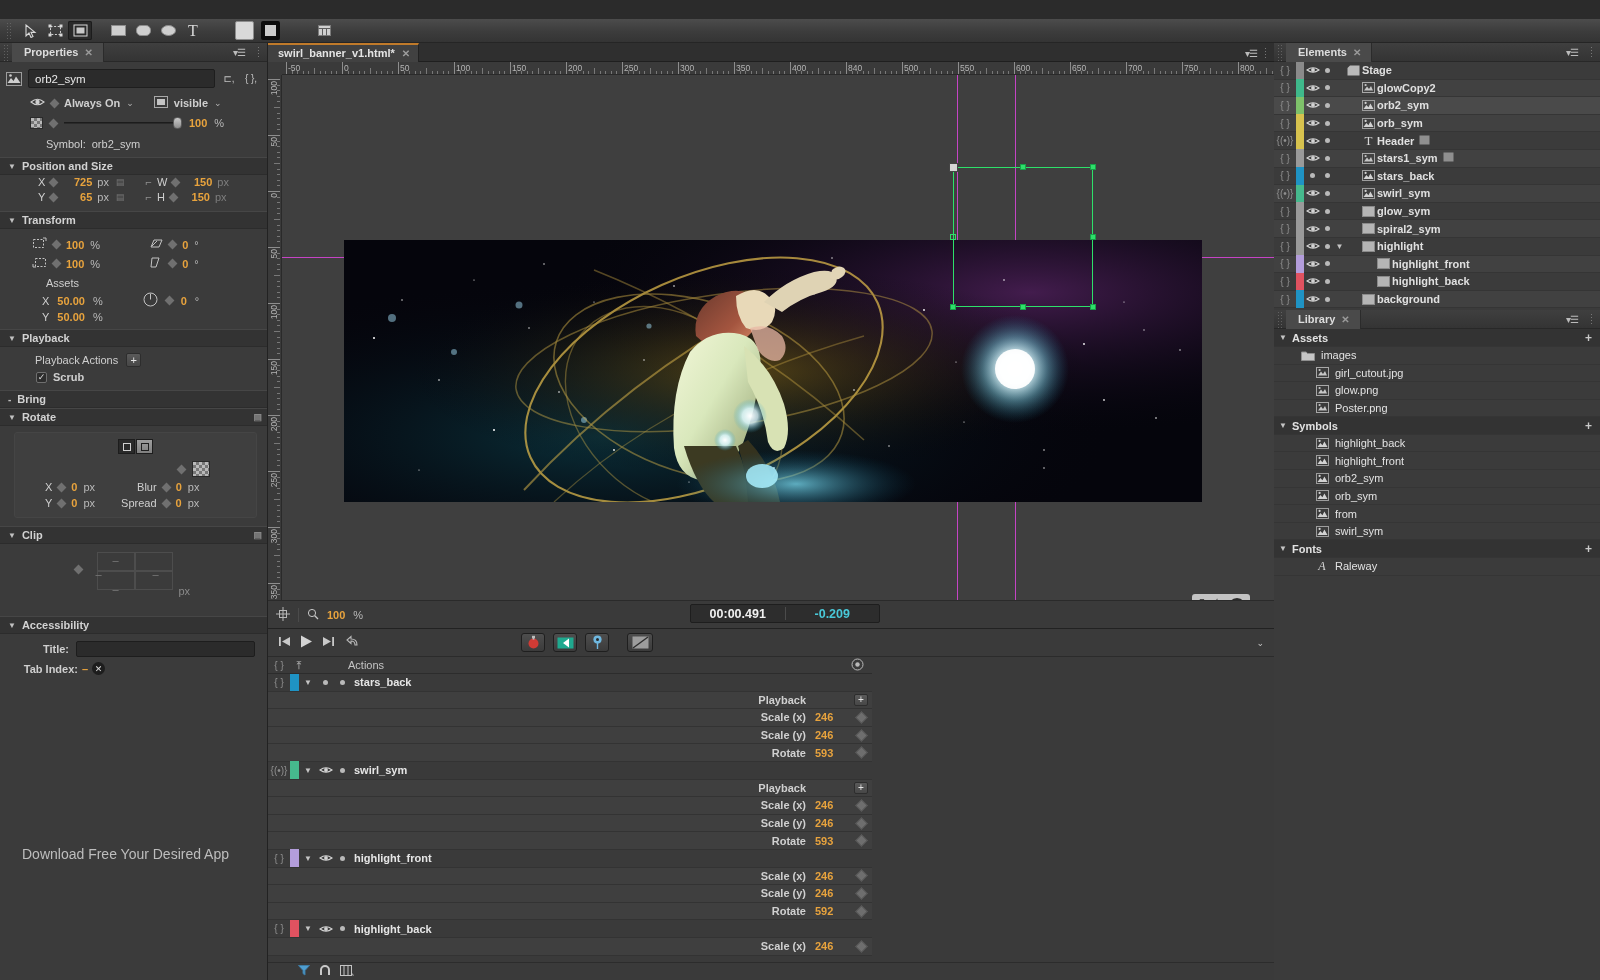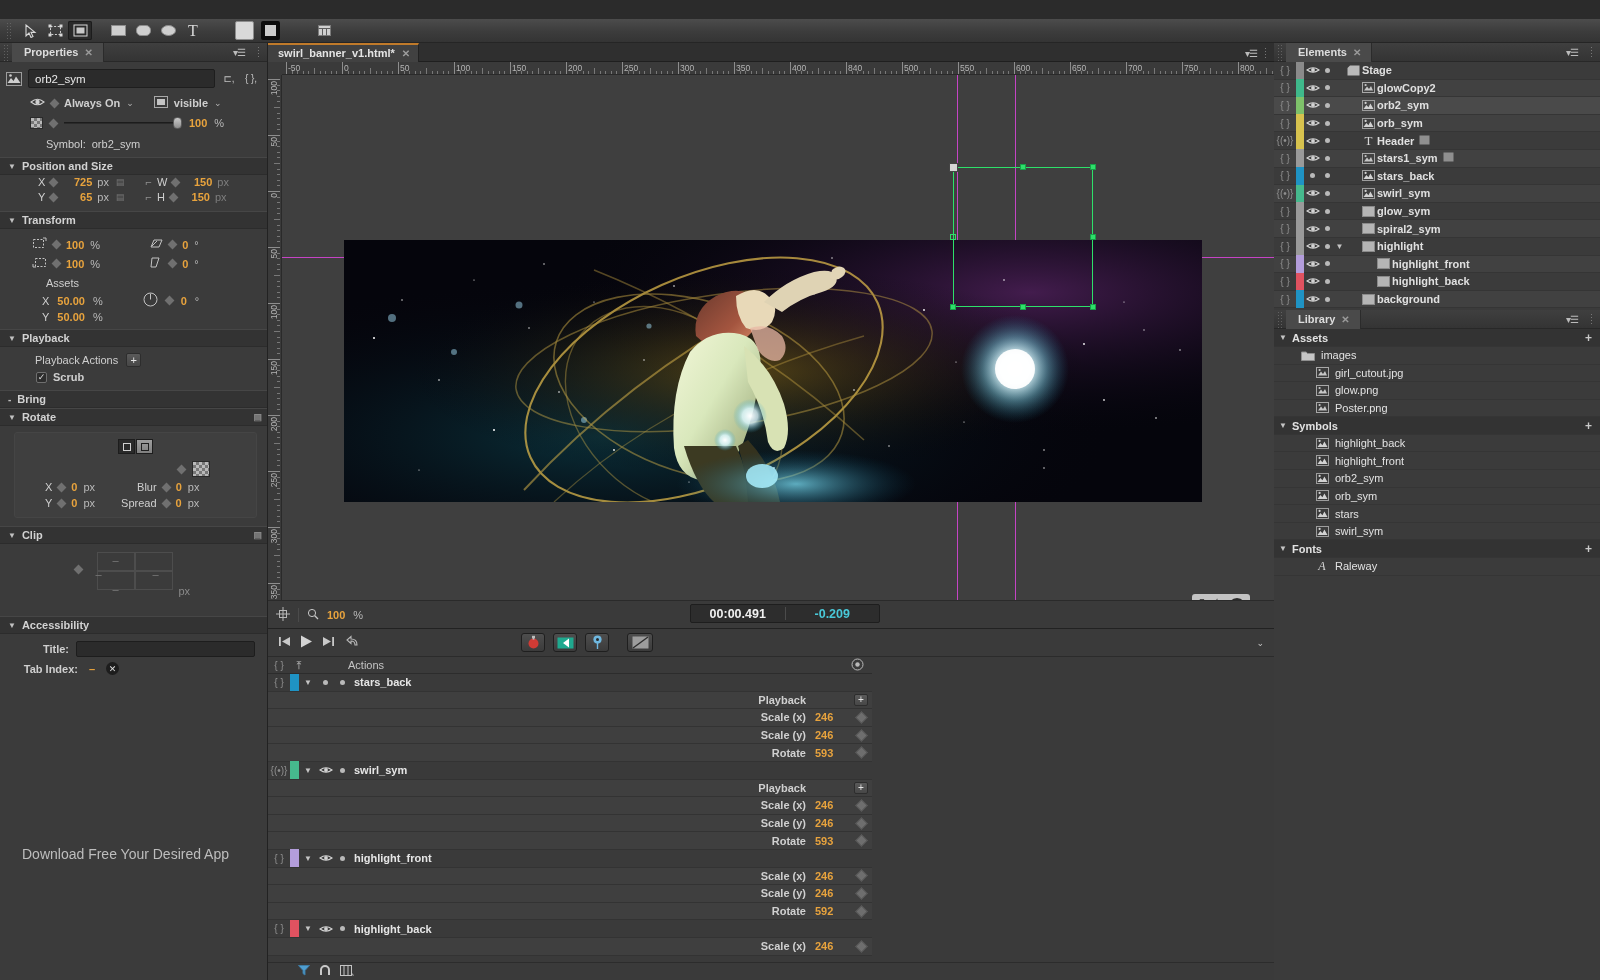--- a/index.html
+++ b/index.html
@@ -536,21 +536,21 @@
     </div>
 
     <div class="secHdr">
       <span class="tri">▼</span>
       <span>Accessibility</span>
     </div>
     <div class="row" style="padding:7px 12px 3px 0;gap:7px;">
       <span class="lbl" style="width:78px;text-align:right;font-weight:bold;">Title:</span>
       <input class="titleInput" value="" style="">
     </div>
-    <div class="row" style="padding:2px 12px 3px 0;gap:11px;">
+    <div class="row" style="padding:2px 12px 3px 0;gap:4px;">
       <span class="lbl" style="width:78px;text-align:right;font-weight:bold;">Tab Index:</span>
       <span class="val">–</span>
       <span class="xbadge">✕</span>
     </div>
   </div>
 
   <div class="wm">
     <div class="sub">Download Free Your Desired App</div>
   </div>
 
@@ -1522,21 +1522,21 @@
         </div>
         <div class="libRow">
           <span style="width:38px"></span>
           <span style="width:20px;display:flex;justify-content:center;">
             <svg width="13" height="11" viewBox="0 0 13 11">
               <rect x="0.5" y="0.5" width="12" height="10" fill="none" stroke="#9d9d9d"></rect>
               <path d="M1.5 9 L4.4 5 L6.4 7.3 L8.4 3.6 L11.5 9 Z" fill="#d2d2d2"></path>
               <circle cx="3.6" cy="2.9" r="1.1" fill="#d2d2d2"></circle>
             </svg>
           </span>
-          <span style="margin-left:3px;">stars</span>
+          <span style="margin-left:3px;">from</span>
         </div>
         <div class="libRow">
           <span style="width:38px"></span>
           <span style="width:20px;display:flex;justify-content:center;">
             <svg width="13" height="11" viewBox="0 0 13 11">
               <rect x="0.5" y="0.5" width="12" height="10" fill="none" stroke="#9d9d9d"></rect>
               <path d="M1.5 9 L4.4 5 L6.4 7.3 L8.4 3.6 L11.5 9 Z" fill="#d2d2d2"></path>
               <circle cx="3.6" cy="2.9" r="1.1" fill="#d2d2d2"></circle>
             </svg>
           </span>

